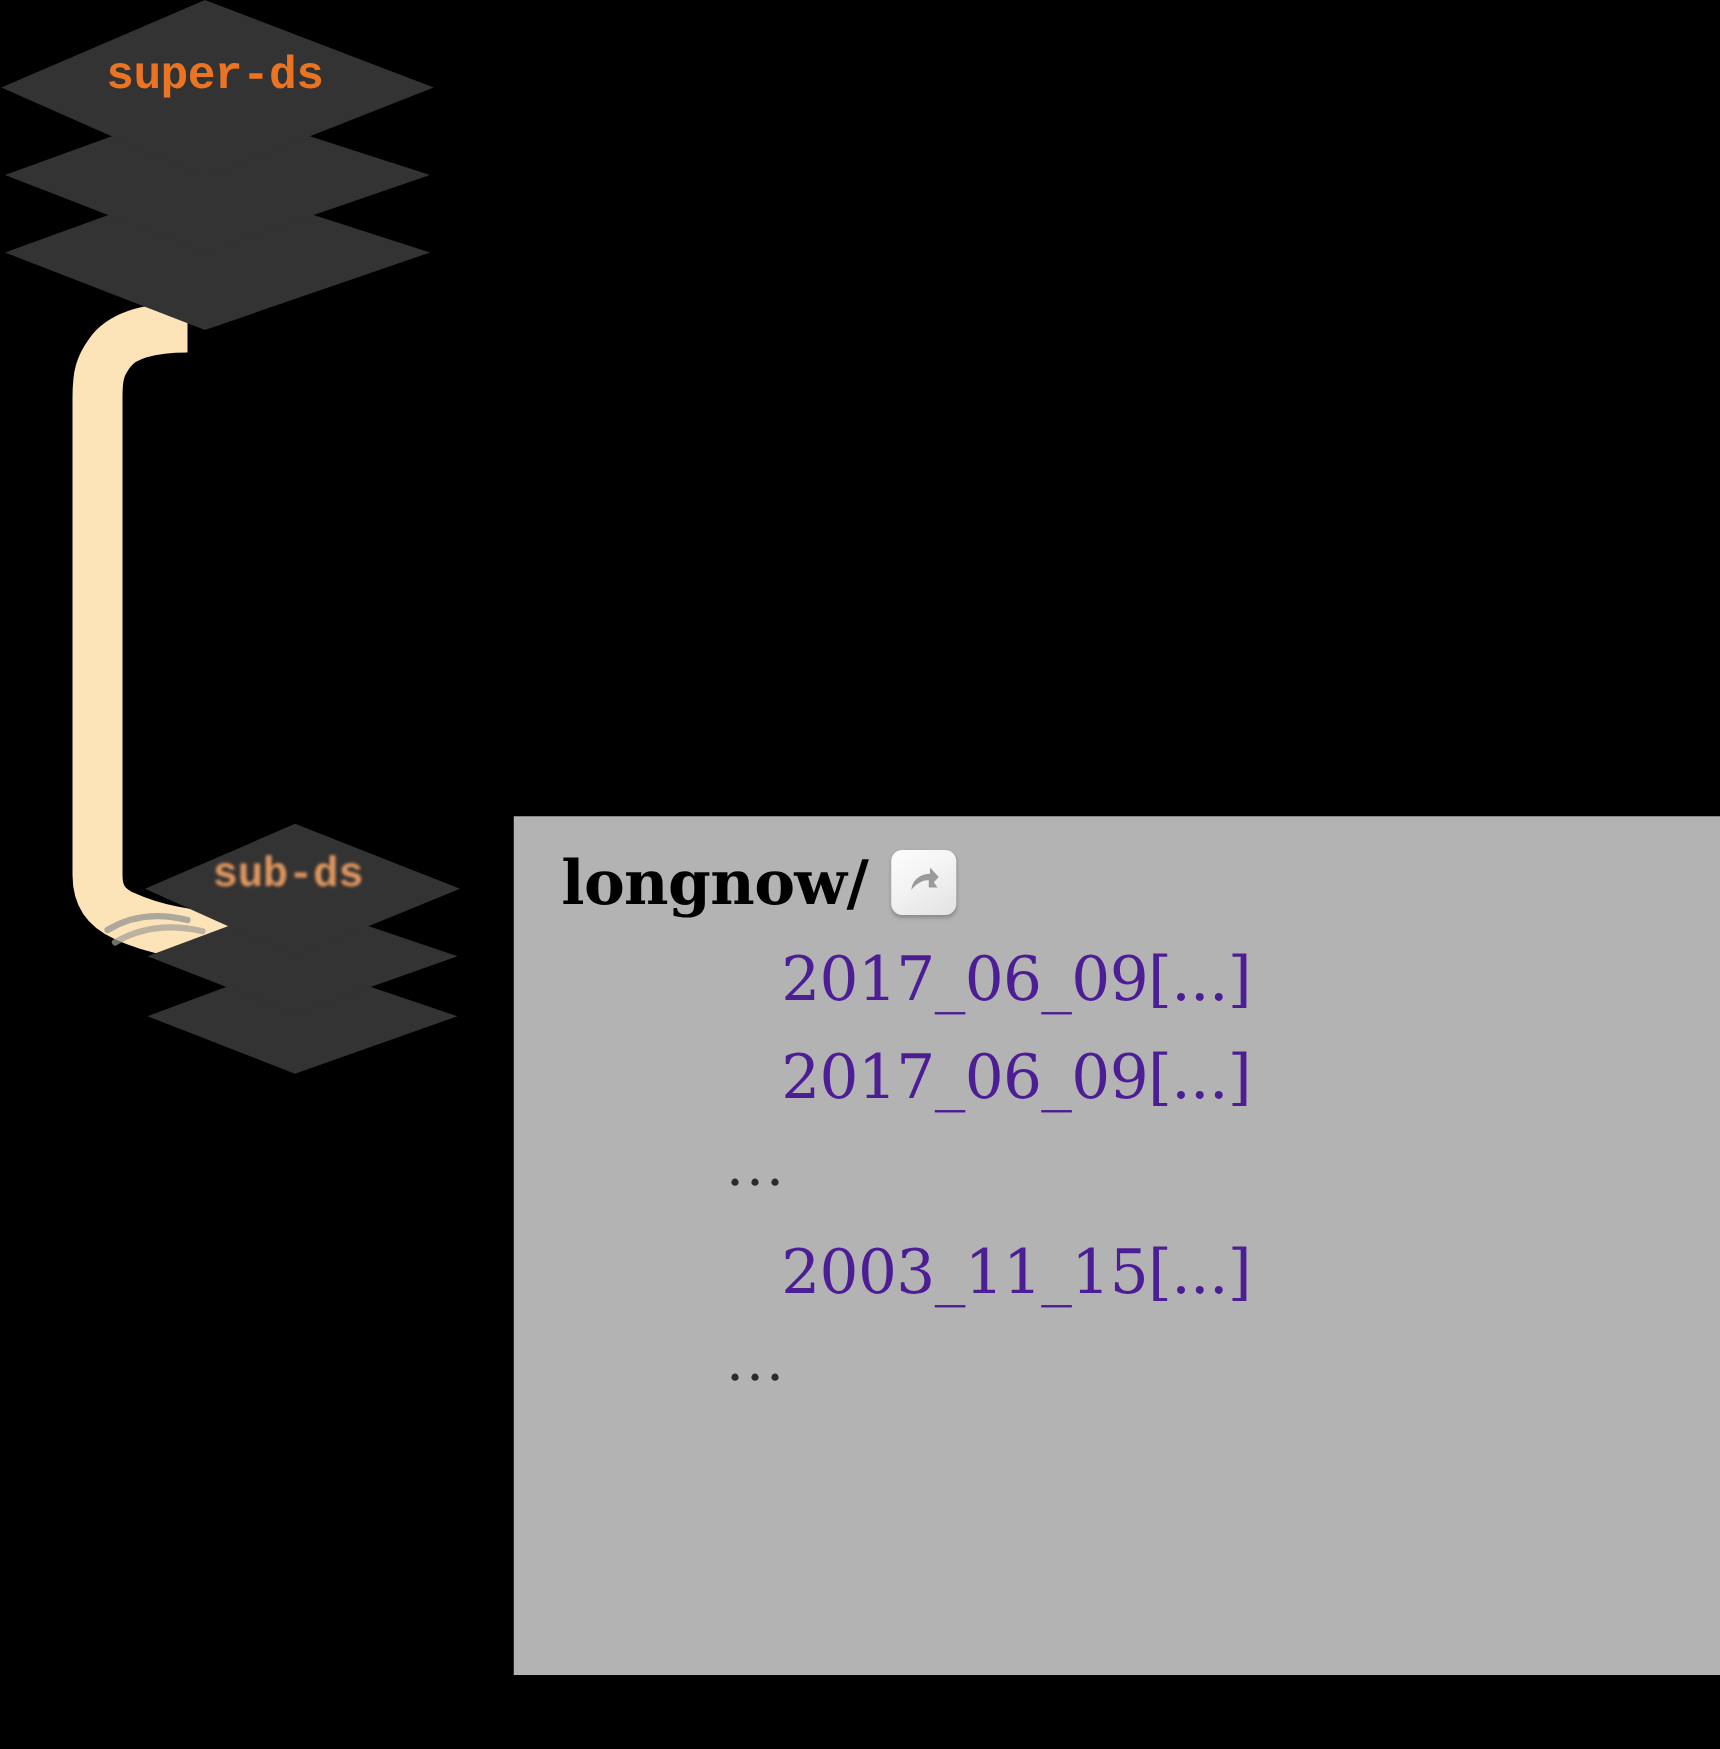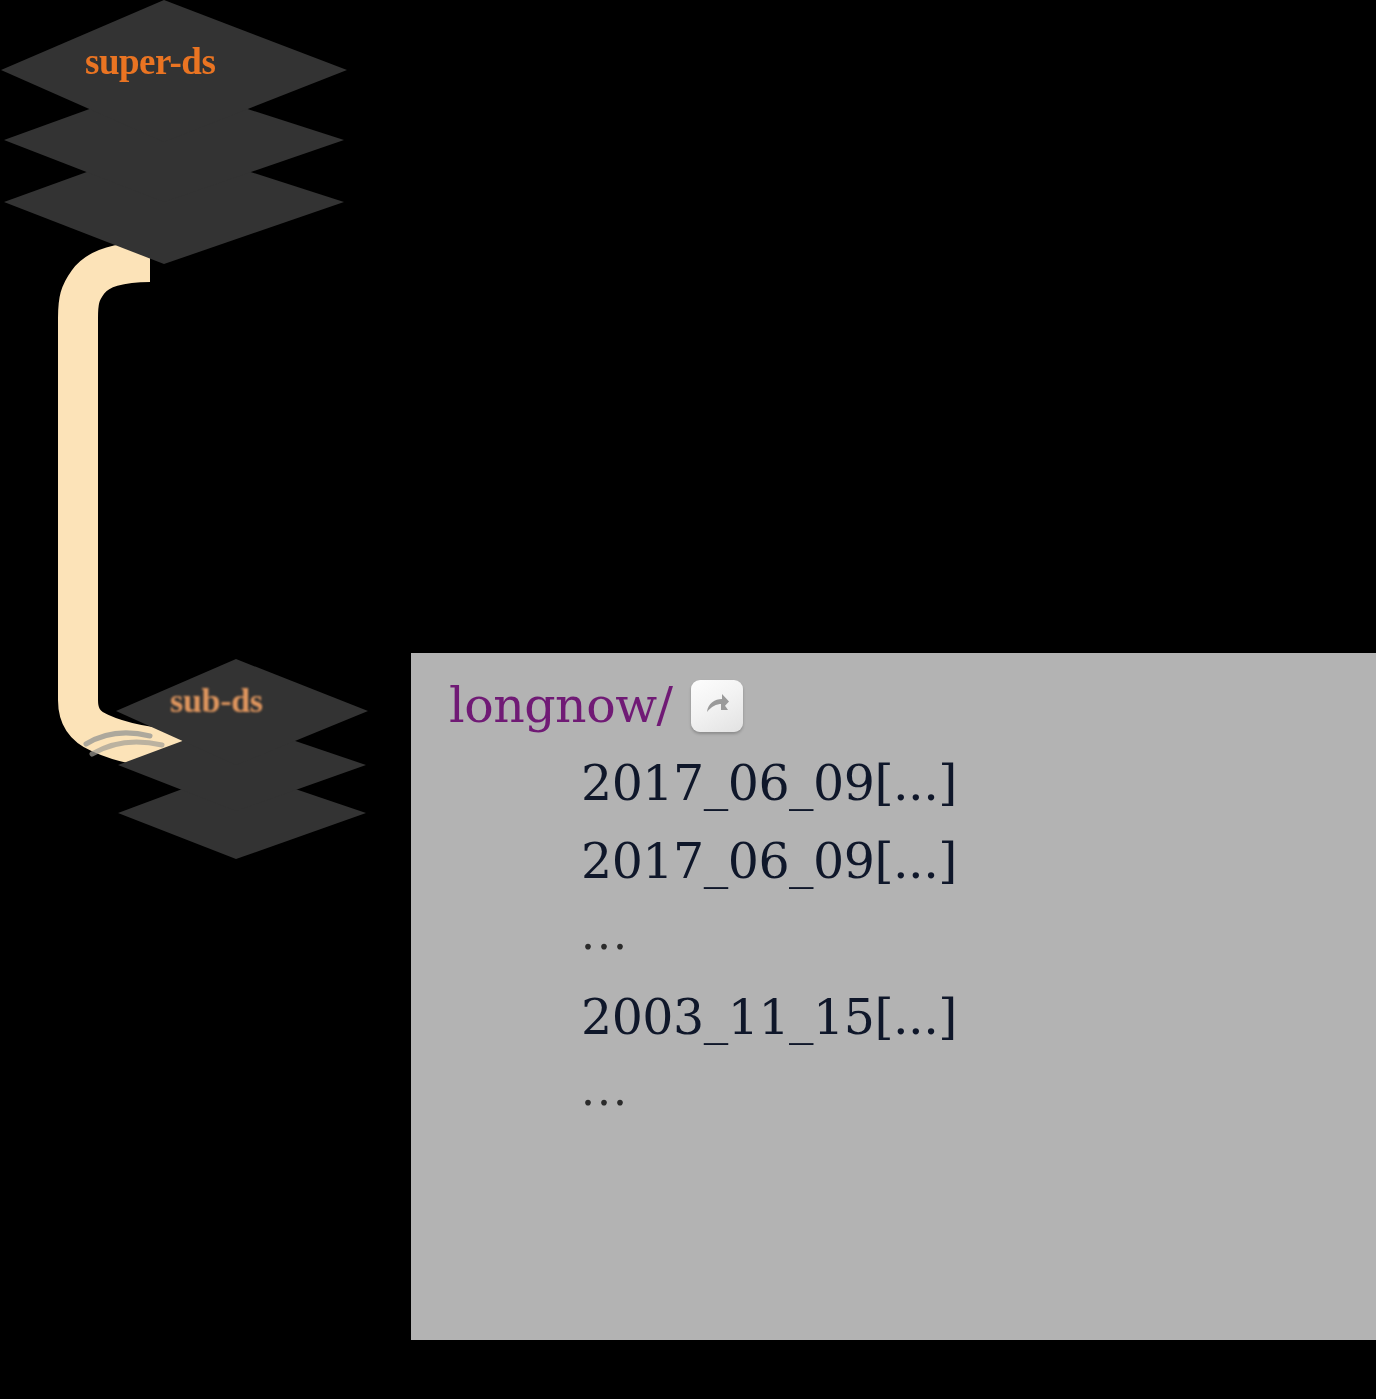--- a/index.html
+++ b/index.html
@@ -30,21 +30,21 @@
   
   .ds-stack {
     position: absolute;
   }
   .ds-stack svg {
     display: block;
     overflow: visible;
   }
   .ds-label {
     position: absolute;
-    font-family: Liberation Serif, serif;
+    font-family: Liberation Mono, monospace;
     font-weight: bold;
     white-space: nowrap;
     pointer-events: none;
   }
   #super-ds-stack { left: -52px; top: -8px; }
   #super-ds-label {
     left: 85px;
     top: 40px;
     font-size: 37px;
     color: #ea7422;
@@ -87,22 +87,22 @@
     line-height: 78px;
     white-space: nowrap;
   }
   .tree-text {
     font-size: 49px;
     letter-spacing: -0.5px;
   }
   .lvl-0 { padding-left: 0px; }
   .lvl-1 { padding-left: 48px; }
   .lvl-2 { padding-left: 132px; }
-  .c-dark { color: #701a75; }
-  .c-red  { color: #0f172a; }
+  .c-dark { color: #000000; font-weight: bold; }
+  .c-red  { color: #4c1d95; margin-left: 44px; }
   .ellipsis-row .tree-text {
     font-size: 44px;
     letter-spacing: 2px;
     color: #2b2b2b;
     position: relative;
     top: -6px;
   }
 
   
   #link-button {

